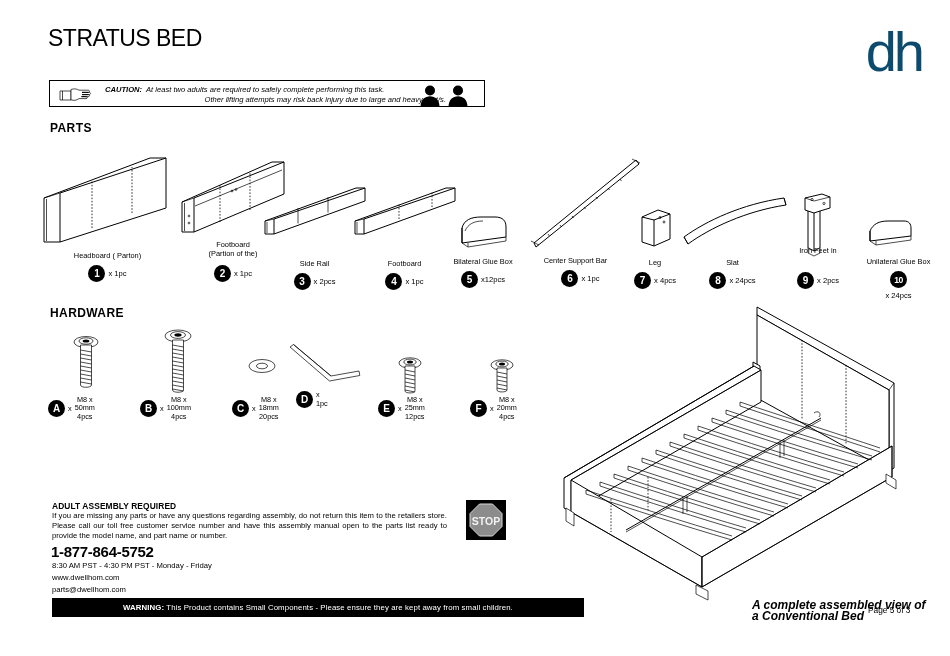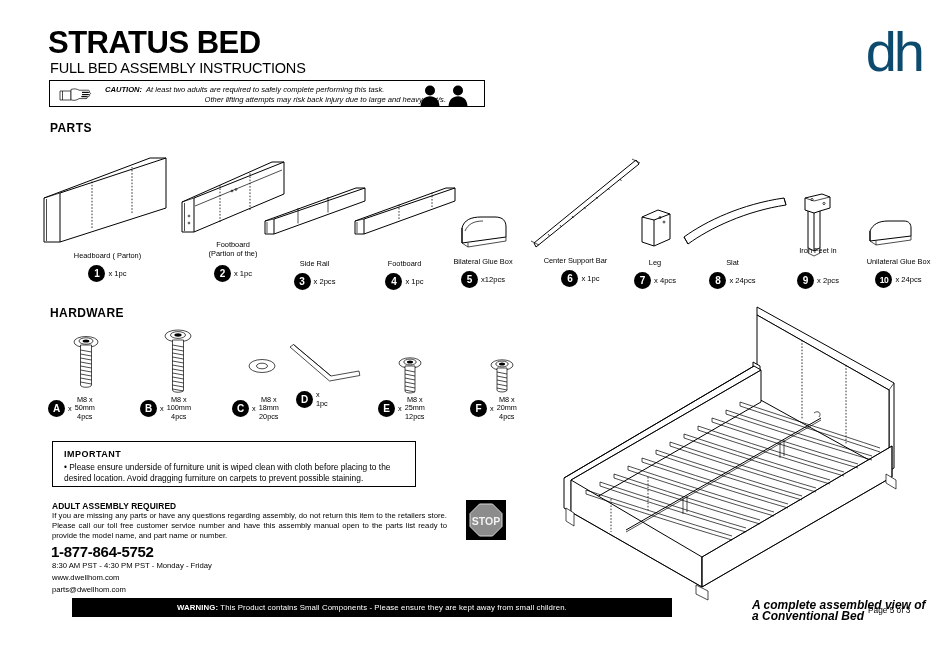--- a/index.html
+++ b/index.html
@@ -18,22 +18,22 @@
   .page {
     position: absolute;
     left: 0; top: 0;
     width: 950px; height: 656px;
   }
 
   
   .title-main {
     position: absolute;
     left: 48px; top: 27px;
-    font-size: 31px;
-    font-weight: bold;
+    font-size: 23px;
+    font-weight: normal;
     letter-spacing: -0.5px;
     line-height: 1;
     white-space: nowrap;
   }
   .title-sub {
     position: absolute;
     left: 50px; top: 60px;
     font-size: 14.5px;
     font-weight: normal;
     letter-spacing: -0.2px;
@@ -226,27 +226,26 @@
     background: #000;
     display: flex;
     align-items: center;
     justify-content: center;
   }
 
   
   .warning-bar {
     position: absolute;
     left: 52px; top: 598px;
-    width: 600px; height: 19px;
+    width: 532px; height: 19px;
     background: #000;
     color: #fff;
     display: flex;
     align-items: center;
     justify-content: center;
-    margin-left: 20px;
   }
   .warning-text {
     font-size: 7.8px;
     letter-spacing: 0.1px;
   }
   .warning-text b { font-weight: bold; }
 
   
   .bed-figure {
     position: absolute;
@@ -275,21 +274,20 @@
   .fillw { fill: #fff; stroke: #000; stroke-width: 1; }
   .fillw-t { fill: #fff; stroke: #000; stroke-width: 0.7; }
   .fillblk { fill: #000; }
 </style>
 </head>
 <body>
 
 <div class="page">
 
   <div class="title-main">STRATUS BED</div>
-  <div class="title-sub">FULL BED ASSEMBLY INSTRUCTIONS</div>
   <div class="logo">dh</div>
 
   <div class="caution-box">
     <div class="caution-hand">
       <svg width="40" height="19" viewBox="0 0 40 19">
         <path class="fillw-t" d="M2 6 L13 6 L13 15 L2 15 Z"></path>
         <path class="fillw-t" d="M13 4.5 C16 3.4 19 3.8 21 5.2 L30 5.2 C32 5.2 32 7.4 30 7.4 L24 7.4
                                   L31 7.4 C33 7.4 33 9.6 31 9.6 L24 9.6 L30 9.6 C32 9.6 32 11.6 30 11.6
                                   L23.5 11.6 L28 11.6 C29.8 11.6 29.8 13.6 28 13.6 L21 13.6
                                   C18.6 15.4 15.6 15.8 13 14.8 Z"></path>
@@ -477,21 +475,21 @@
   <div class="part-cell" style="left:856px; top:215px; width:85px; height:75px;">
     <div class="part-art">
       <svg width="80" height="36" viewBox="0 0 80 36">
         <path class="fillw" d="M14 16 C17 9 23 6 32 6 L48 6 C53 6 55 9 55 13 L55 21 L14 26 Z"></path>
         <path class="ln" d="M14 26 L14 16"></path>
         <path class="ln-thin" d="M14 26 L20 30 L55 25 L55 21"></path>
         <path class="ln-thin" d="M20 30 L20 26"></path>
       </svg>
     </div>
     <div class="part-name" style="top:42px;">Unilateral Glue Box</div>
-    <div class="part-badge-row" style="top:56px;">
+    <div class="part-badge-row" style="top:56px;flex-direction:column;">
       <div class="badge ten">10</div>
       <div class="qty">x 24pcs</div>
     </div>
   </div>
 
   <div class="sec-head" id="hardware-heading">HARDWARE</div>
 
   <div class="hw-cell" style="left:48px; top:330px;">
     <div class="hw-art" style="left:18px; top:0;">
       <svg width="40" height="62" viewBox="0 0 40 62">
@@ -592,24 +590,20 @@
       </svg>
     </div>
     <div class="hw-badge-row" style="left:0; top:39px;">
       <div class="badge">F</div>
       <div class="hw-x">x</div>
       <div class="hw-spec">M8 x 20mm
 4pcs</div>
     </div>
   </div>
 
-  <div class="important-box">
-    <div class="important-title">IMPORTANT</div>
-    <div class="important-text">• Please ensure underside of furniture unit is wiped clean with cloth before placing to the desired location. Avoid dragging furniture on carpets to prevent possible staining.</div>
-  </div>
 
   <div class="adult-title">ADULT ASSEMBLY REQUIRED</div>
   <div class="adult-text">If you are missing any parts or have any questions regarding assembly, do not return this item to the retailers store. Please call our toll free customer service number and have this assembly manual open to the parts list ready to provide the model name, and part name or number.</div>
   <div class="phone">1-877-864-5752</div>
   <div class="hours">8:30 AM PST - 4:30 PM PST - Monday - Friday</div>
   <div class="web">www.dwellhom.com</div>
   <div class="email">parts@dwellhom.com</div>
 
   <div class="stop-sign">
     <svg width="34" height="34" viewBox="0 0 34 34">

